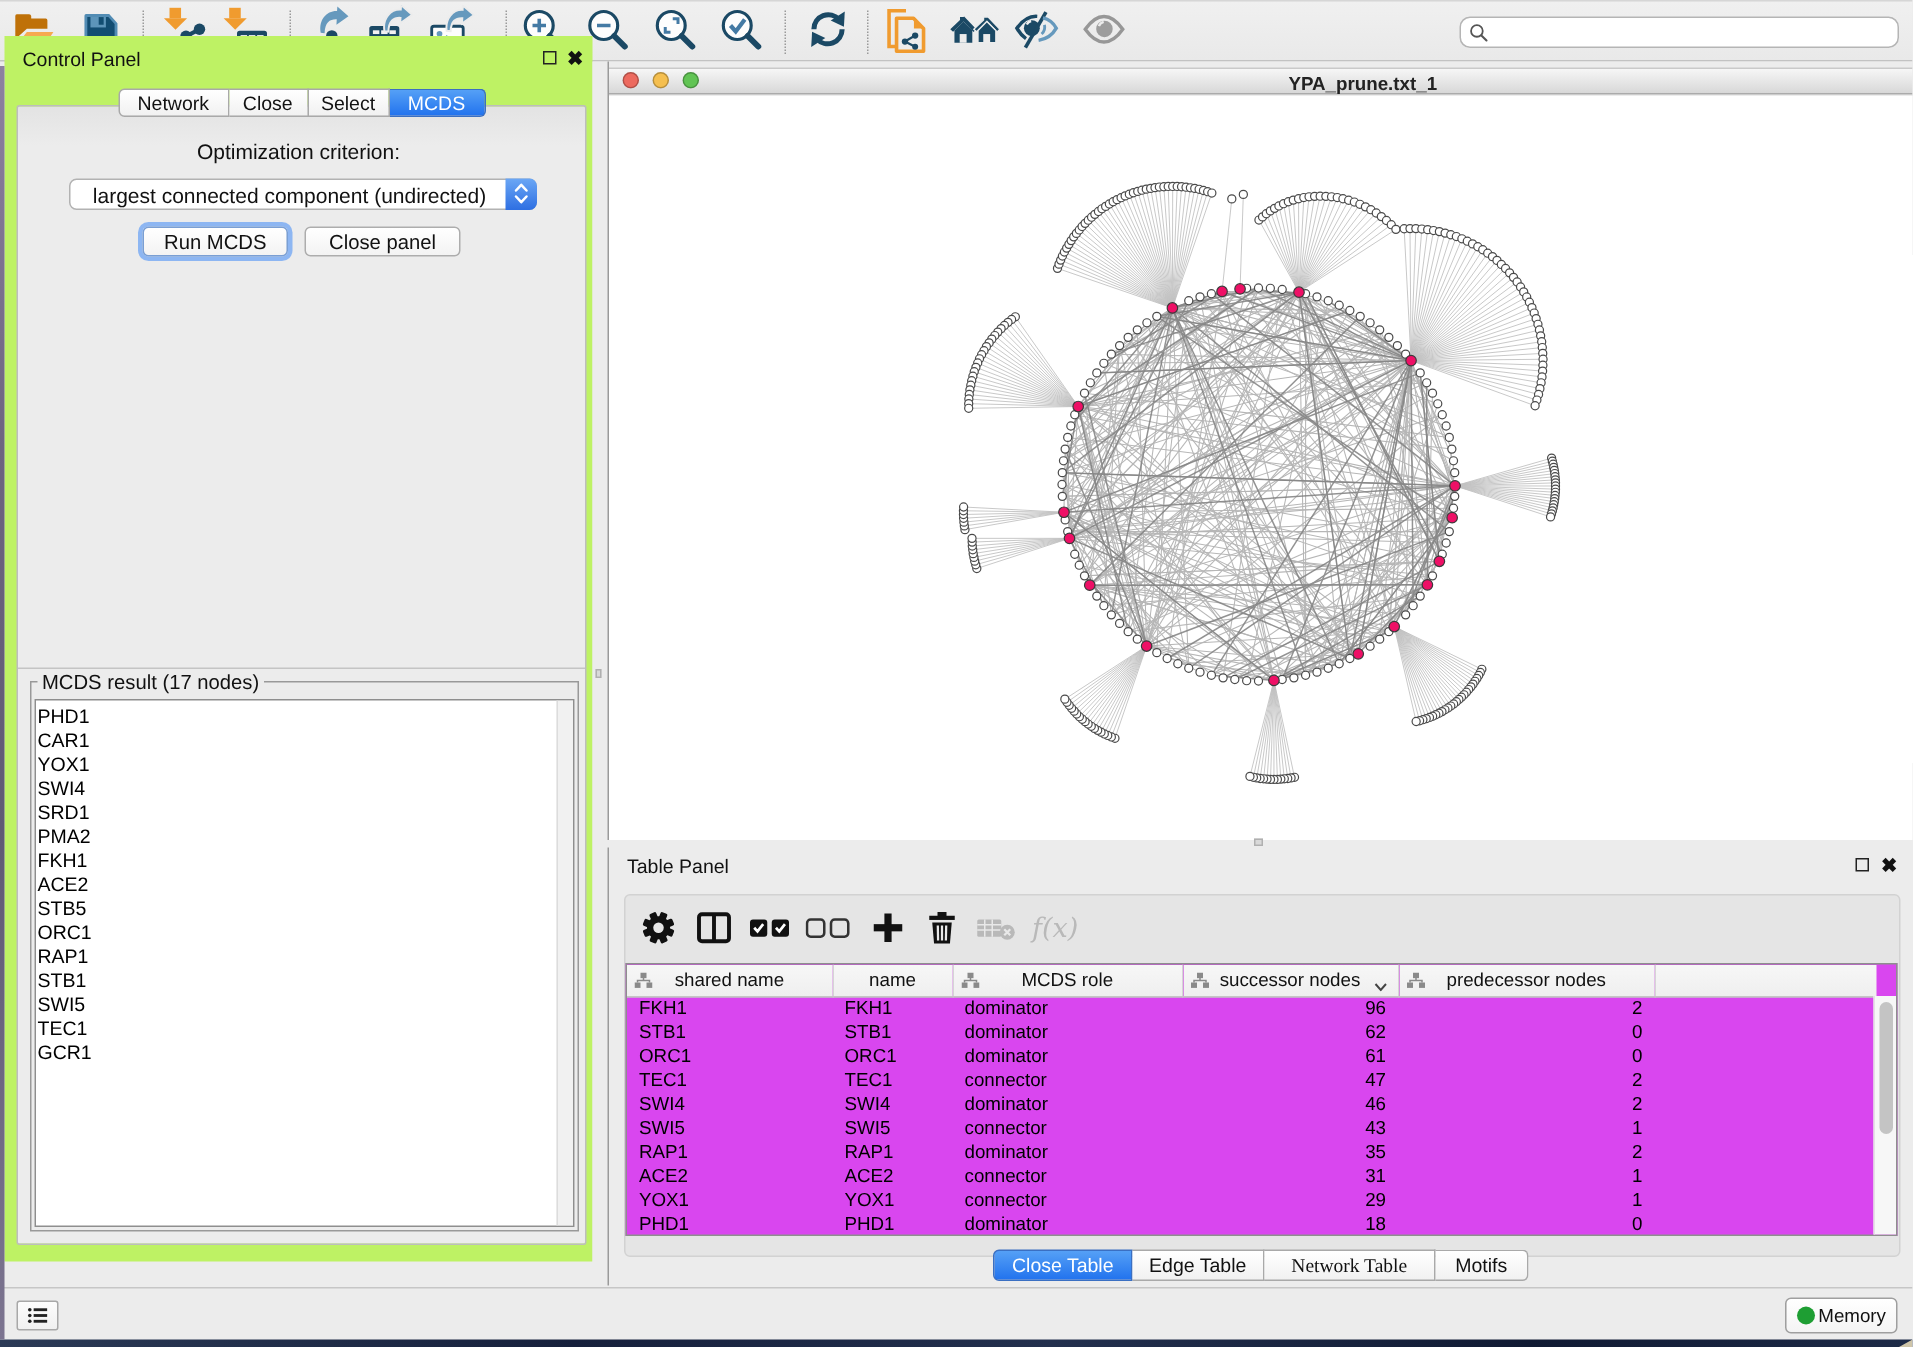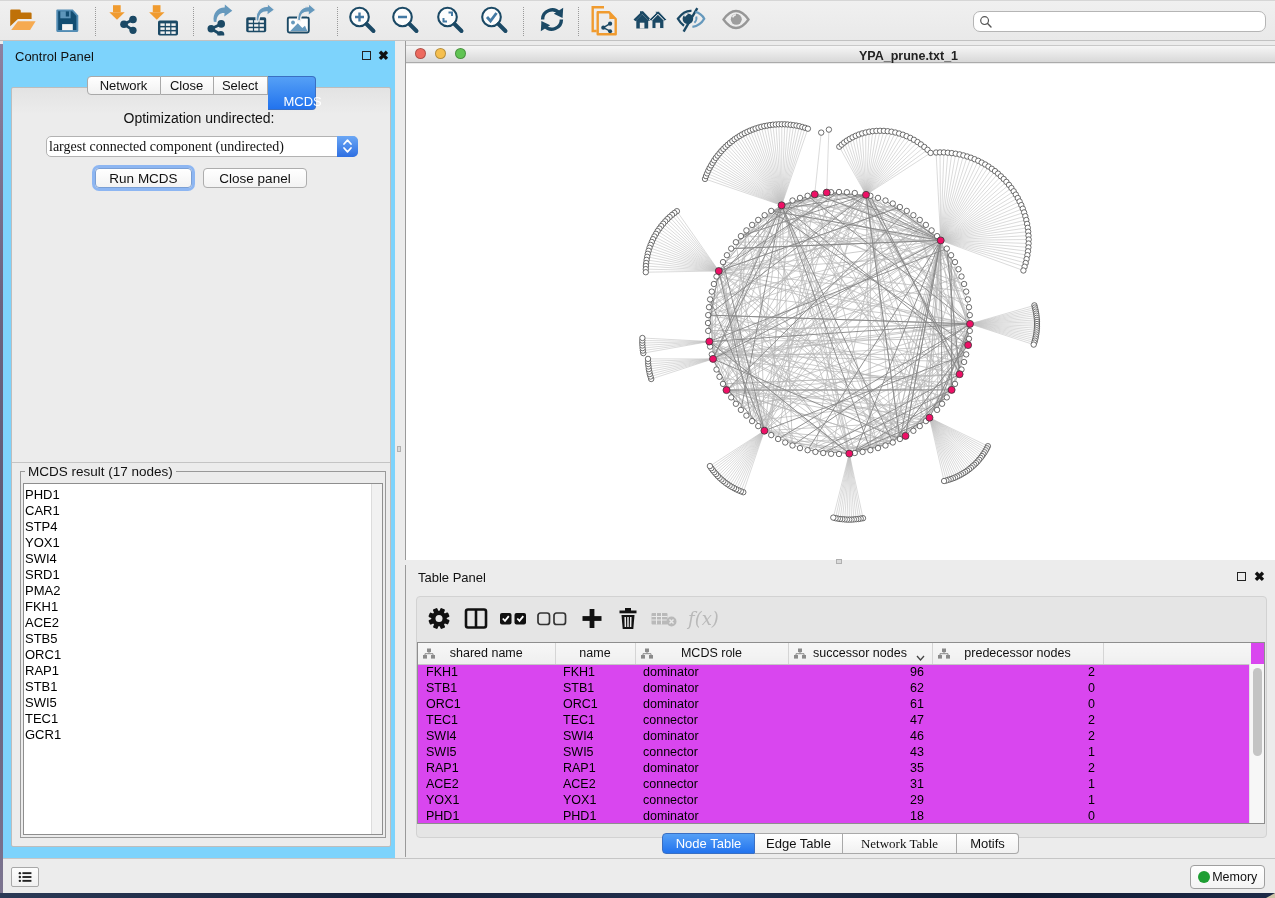--- a/index.html
+++ b/index.html
@@ -10,34 +10,34 @@
   .toolbar { position:absolute; left:0; top:0; width:1275px; height:41px; background:linear-gradient(#f0f0f0,#e9e9e9); border-bottom:1px solid #c2c2c2; border-top:1px solid #d6d6d6; }
   .tb-icon { position:absolute; top:50%; transform:translate(-50%,-50%); }
   .tb-sep { position:absolute; top:6px; height:29px; width:0; border-left:1px dotted #9a9a9a; }
   .searchbox { position:absolute; left:973px; top:10px; width:293px; height:21px; background:#fff; border:1px solid #b5b5b5; border-radius:7px; display:flex; align-items:center; padding-left:5px; }
   .searchbox input { border:none; outline:none; flex:1; font-size:12px; background:transparent; font-family:"Liberation Sans",sans-serif; }
 
   
   .left-strip { position:absolute; left:0; top:44px; width:2.5px; height:849px; background:linear-gradient(180deg,#8d81a0 0%,#6d6480 30%,#5f5a74 60%,#7c7490 100%); z-index:5; }
 
   
-  .control-panel { position:absolute; left:3px; top:41px; width:392px; height:817px; background:#7dd3fc; }
+  .control-panel { position:absolute; left:3px; top:24px; width:392px; height:817px; background:#bef264; }
   .cp-title { position:absolute; left:12px; top:8px; font-size:13px; color:#111; }
   .float-btn { position:absolute; top:10px; width:9px; height:9px; border:1.5px solid #222; }
   .close-btn { position:absolute; top:8px; font-size:13px; font-weight:bold; color:#111; line-height:13px; }
   .cp-tabs { position:absolute; top:35px; left:2px; width:100%; display:flex; justify-content:center; z-index:3; }
   .seg-tab { height:19px; line-height:18px; padding:0 14px; background:linear-gradient(#ffffff,#f1f1f1); border:1px solid #a9a9a9; border-left:none; font-size:13px; color:#111; text-align:center; }
   .seg-tab:first-child { border-left:1px solid #a9a9a9; border-radius:4px 0 0 4px; }
   .seg-tab:last-child { border-radius:0 4px 4px 0; }
   .seg-tab.sel { background:linear-gradient(#55a0f6,#2273ee); color:#fff; border-color:#3a6fc2; }
   .cp-box { position:absolute; left:8px; top:46px; width:380px; height:760px; border:1px solid #bdbdbd; border-radius:2px; background:linear-gradient(#e3e3e3,#ececec 26px); }
   .cp-divider { position:absolute; left:9px; top:421px; width:378px; height:0; border-top:1px solid #c4c4c4; }
   .opt-label { position:absolute; top:69px; width:100%; text-align:center; font-size:14px; color:#111; }
   .dropdown { position:absolute; left:43px; top:95px; width:312px; height:21px; background:#fff; border:1px solid #b2b2b2; border-radius:5px; font-size:14px; color:#111; display:flex; align-items:center; }
-  .dropdown .dd-text { flex:1; text-align:left; padding-left:2px;font-family:Liberation Serif, serif; }
+  .dropdown .dd-text { flex:1; text-align:center; padding-left:2px; }
   .dd-stepper { width:21px; height:21px; margin:-1px -1px 0 0; border-radius:0 5px 5px 0; background:linear-gradient(#6ba7f5,#2e6fe2); display:flex; flex-direction:column; align-items:center; justify-content:center; gap:1px; }
   .pushbtn { position:absolute; height:20px; background:linear-gradient(#ffffff,#f3f3f3); border:1px solid #adadad; border-radius:4px; font-size:13.5px; color:#111; text-align:center; font-family:"Liberation Sans",sans-serif; }
   .pushbtn.focusring { box-shadow:0 0 0 3px rgba(125,173,243,.85); border-color:#7a9fd4; }
 
   .fieldset { position:absolute; left:17px; top:430px; width:366px; height:367px; border:1px solid #999; }
   .fieldset-legend { position:absolute; left:4px; top:-8px; background:#ececec; padding:0 3px; font-size:13.5px; color:#111; }
   .listbox { position:absolute; left:2px; top:11px; width:360px; height:352px; background:#fff; border:1px solid #8e8e8e; overflow:hidden; }
   .listbox ul { list-style:none; padding:3px 0 0 1px; }
   .listbox li { font-size:13px; line-height:16px; color:#000; }
   .list-vtrack { position:absolute; right:0; top:0; width:11px; height:100%; background:#f1f1f1; border-left:1px solid #dcdcdc; }
@@ -245,44 +245,43 @@
 <div class="left-strip"></div>
 
 <div class="control-panel">
   <div class="cp-title">Control Panel</div>
   <div class="float-btn" style="left:359px;"></div>
   <div class="close-btn" style="left:375px;">✖</div>
   <div class="cp-tabs" id="cp-tabs">
       <div class="seg-tab" style="width: 74px; padding: 0px;">Network</div>
       <div class="seg-tab" style="width: 53px; padding: 0px;">Close</div>
       <div class="seg-tab" style="width: 54px; padding: 0px;">Select</div>
-      <div class="seg-tab sel" style="width: 48px; padding: 16px;">MCDS</div>
+      <div class="seg-tab sel" style="width: 64px; padding: 0px;">MCDS</div>
     </div>
   <div class="cp-box"></div>
   <div class="cp-divider"></div>
-  <div class="opt-label">Optimization undirected:</div>
+  <div class="opt-label">Optimization criterion:</div>
   <div class="dropdown">
     <div class="dd-text">largest connected component (undirected)</div>
     <div class="dd-stepper">
       <svg width="11" height="16" viewBox="0 0 11 16">
           <path d="M2 6 L5.5 2.2 L9 6" fill="none" stroke="#fff" stroke-width="1.7" stroke-linecap="round" stroke-linejoin="round"></path>
           <path d="M2 10 L5.5 13.8 L9 10" fill="none" stroke="#fff" stroke-width="1.7" stroke-linecap="round" stroke-linejoin="round"></path>
         </svg>
     </div>
   </div>
   <button class="pushbtn focusring" style="left:92px; top:127px; width:97px;">Run MCDS</button>
   <button class="pushbtn" style="left:200px; top:127px; width:104px;">Close panel</button>
 
   <div class="fieldset">
     <div class="fieldset-legend">MCDS result (17 nodes)</div>
     <div class="listbox">
       <ul id="mcds-list">
           <li>PHD1</li>
           <li>CAR1</li>
-          <li>STP4</li>
           <li>YOX1</li>
           <li>SWI4</li>
           <li>SRD1</li>
           <li>PMA2</li>
           <li>FKH1</li>
           <li>ACE2</li>
           <li>STB5</li>
           <li>ORC1</li>
           <li>RAP1</li>
           <li>STB1</li>
@@ -1448,21 +1447,21 @@
             <td class="num">18</td>
             <td class="num">0</td>
           </tr>
         </tbody>
     </table>
     <div class="tbl-vtrack">
         <div class="tbl-thumb"></div>
       </div>
   </div>
   <div class="tp-tabs" id="tp-tabs">
-      <div class="seg-tab sel" style="width: 93px; padding: 0px;">Node Table</div>
+      <div class="seg-tab sel" style="width: 93px; padding: 0px;">Close Table</div>
       <div class="seg-tab" style="width: 88px; padding: 0px;">Edge Table</div>
       <div class="seg-tab" style="width: 114px; padding: 0px; font-family: Liberation Serif, serif;">Network Table</div>
       <div class="seg-tab" style="width: 62px; padding: 0px;">Motifs</div>
     </div>
 </div>
 
 <div class="statusbar">
   <div class="list-btn">
     <svg width="14" height="12" viewBox="0 0 16 14">
       <circle cx="2" cy="2.5" r="1.4" fill="#222"></circle>

